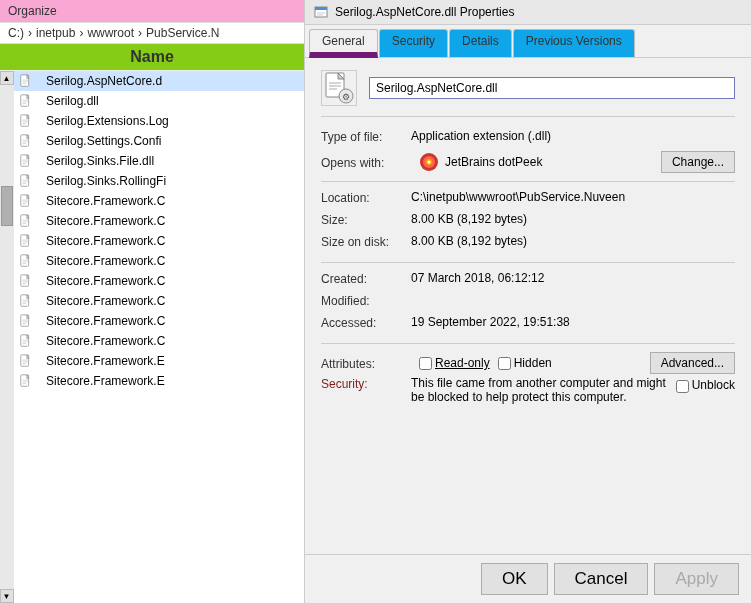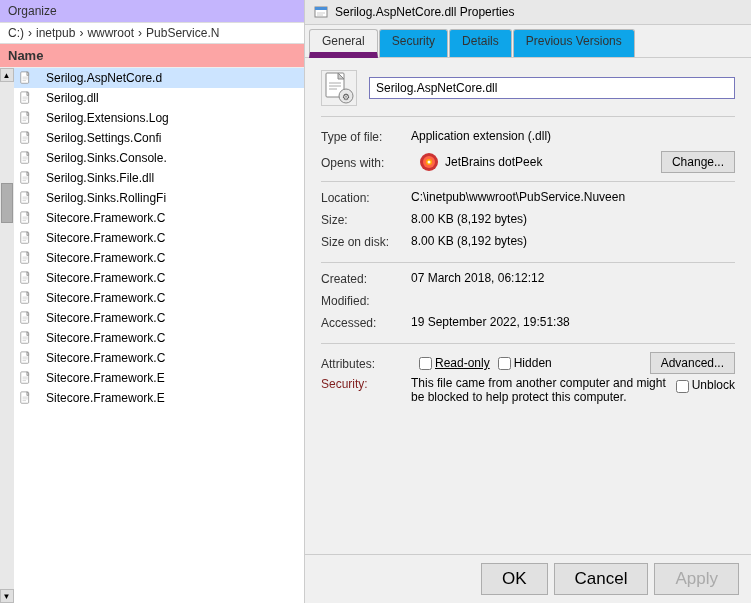--- a/index.html
+++ b/index.html
@@ -17,21 +17,21 @@
     .left-panel {
       width: 305px;
       background: #fff;
       border-right: 1px solid #ccc;
       display: flex;
       flex-direction: column;
       flex-shrink: 0;
     }
 
     .toolbar {
-      background: #c4b5fd;
+      background: #f9a8d4;
       border-bottom: 1px solid #ddd;
       padding: 4px 8px;
       font-size: 12px;
       color: #333;
     }
 
     .breadcrumb-bar {
       background: #fff;
       border-bottom: 1px solid #ddd;
       padding: 3px 8px;
@@ -41,27 +41,28 @@
       align-items: center;
       gap: 4px;
     }
 
     .breadcrumb-bar span {
       color: #333;
     }
 
     .file-list-header {
       padding: 4px 8px;
-      font-size: 13px;
+      font-size: 16px;
       font-weight: 600;
       color: #333;
       border-bottom: 1px solid #eee;
-      background: #fca5a5;
-      display: flex;
-      align-items: center;
+      background: #84cc16;
+      display: flex;
+      align-items: center;
+      justify-content: center;
     }
 
     .scroll-container {
       display: flex;
       flex: 1;
       overflow: hidden;
     }
 
     .scrollbar-area {
       width: 14px;
@@ -471,32 +472,20 @@
         <div class="file-item">
       <div class="file-icon">
         <svg width="14" height="16" viewBox="0 0 14 16">
           <rect x="1" y="1" width="9" height="13" rx="1" fill="#fff" stroke="#888" stroke-width="0.8"></rect>
           <polygon points="8,1 10,3 10,5 8,5 8,1" fill="#ddd" stroke="#888" stroke-width="0.8"></polygon>
           <line x1="3" y1="7" x2="9" y2="7" stroke="#bbb" stroke-width="0.7"></line>
           <line x1="3" y1="9" x2="9" y2="9" stroke="#bbb" stroke-width="0.7"></line>
           <line x1="3" y1="11" x2="7" y2="11" stroke="#bbb" stroke-width="0.7"></line>
         </svg>
       </div>
-      <span class="file-name">Serilog.Sinks.Console.</span>
-    </div>
-        <div class="file-item">
-      <div class="file-icon">
-        <svg width="14" height="16" viewBox="0 0 14 16">
-          <rect x="1" y="1" width="9" height="13" rx="1" fill="#fff" stroke="#888" stroke-width="0.8"></rect>
-          <polygon points="8,1 10,3 10,5 8,5 8,1" fill="#ddd" stroke="#888" stroke-width="0.8"></polygon>
-          <line x1="3" y1="7" x2="9" y2="7" stroke="#bbb" stroke-width="0.7"></line>
-          <line x1="3" y1="9" x2="9" y2="9" stroke="#bbb" stroke-width="0.7"></line>
-          <line x1="3" y1="11" x2="7" y2="11" stroke="#bbb" stroke-width="0.7"></line>
-        </svg>
-      </div>
       <span class="file-name">Serilog.Sinks.File.dll</span>
     </div>
         <div class="file-item">
       <div class="file-icon">
         <svg width="14" height="16" viewBox="0 0 14 16">
           <rect x="1" y="1" width="9" height="13" rx="1" fill="#fff" stroke="#888" stroke-width="0.8"></rect>
           <polygon points="8,1 10,3 10,5 8,5 8,1" fill="#ddd" stroke="#888" stroke-width="0.8"></polygon>
           <line x1="3" y1="7" x2="9" y2="7" stroke="#bbb" stroke-width="0.7"></line>
           <line x1="3" y1="9" x2="9" y2="9" stroke="#bbb" stroke-width="0.7"></line>
           <line x1="3" y1="11" x2="7" y2="11" stroke="#bbb" stroke-width="0.7"></line>

